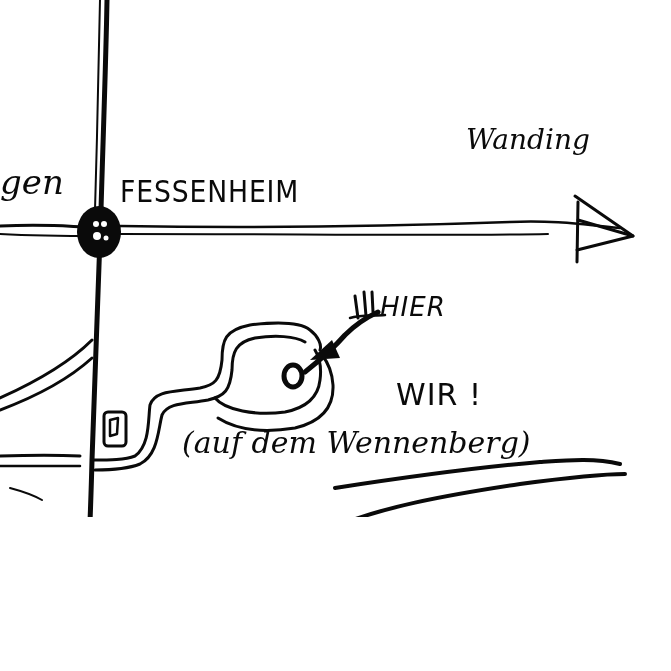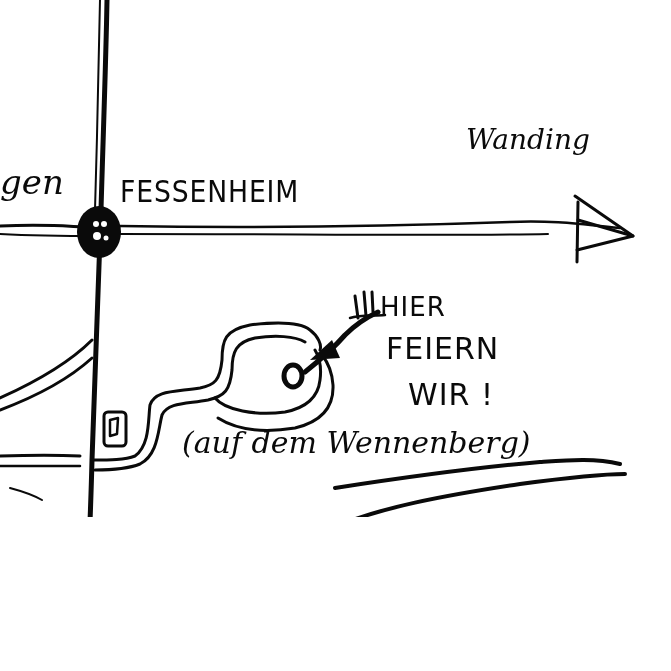--- a/index.html
+++ b/index.html
@@ -15,23 +15,23 @@
       position: absolute;
       color: #0a0a0a;
       white-space: nowrap;
       line-height: 1;
     }
     .caps { font-family: "DejaVu Sans", sans-serif; letter-spacing: 1px; }
     .script { font-family: "DejaVu Serif", serif; font-style: italic; }
     #lbl-fessenheim { left: 120px; top: 176px; font-size: 31px; transform: scaleX(0.86); transform-origin: left top; }
     #lbl-gen { left: 0px; top: 165px; font-size: 34px; }
     #lbl-wanding { left: 466px; top: 126px; font-size: 28px; }
-    #lbl-hier { left: 380px; top: 294px; font-size: 26px; }
+    #lbl-hier { left: 380px; top: 294px; font-size: 26px; font-style: italic; }
     #lbl-feiern { left: 386px; top: 334px; font-size: 30px; }
-    #lbl-wir { left: 408px; top: 380px; font-size: 30px; }
+    #lbl-wir { left: 396px; top: 380px; font-size: 30px; }
     #lbl-auf { left: 182px; top: 428px; font-size: 30px; }
   </style>
 </head>
 <body>
 
 <div id="canvas">
   <svg class="map" width="671" height="671" viewBox="0 0 671 671">
 
     <g>
       <path class="ink" stroke-width="5" d="M107 0 C106 60 103 140 101 210 C99 280 96 360 92 460 C90 540 86 610 84 671"></path>
@@ -98,16 +98,15 @@
     <g>
       <path class="ink" stroke-width="4" d="M335 488 C400 478 470 468 540 462 C570 460 595 458 620 464"></path>
       <path class="ink" stroke-width="4" d="M340 525 C380 508 440 496 520 484 C565 478 600 474 625 474"></path>
     </g>
   </svg>
 
   <span id="lbl-gen" class="label script">gen</span>
   <span id="lbl-fessenheim" class="label caps">FESSENHEIM</span>
   <span id="lbl-wanding" class="label script">Wanding</span>
   <span id="lbl-hier" class="label caps">HIER</span>
-  <span id="lbl-feiern" class="label caps">FEIERN</span>
   <span id="lbl-wir" class="label caps">WIR !</span>
   <span id="lbl-auf" class="label script">(auf dem Wennenberg)</span>
 </div>
 
 </body></html>

